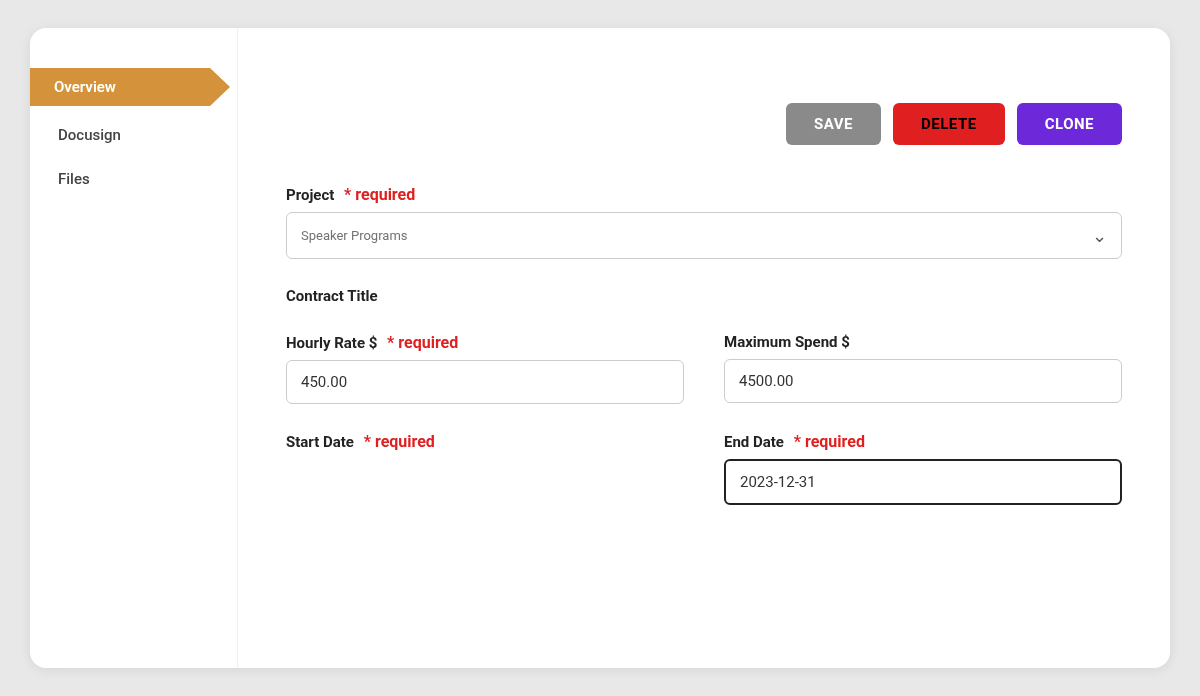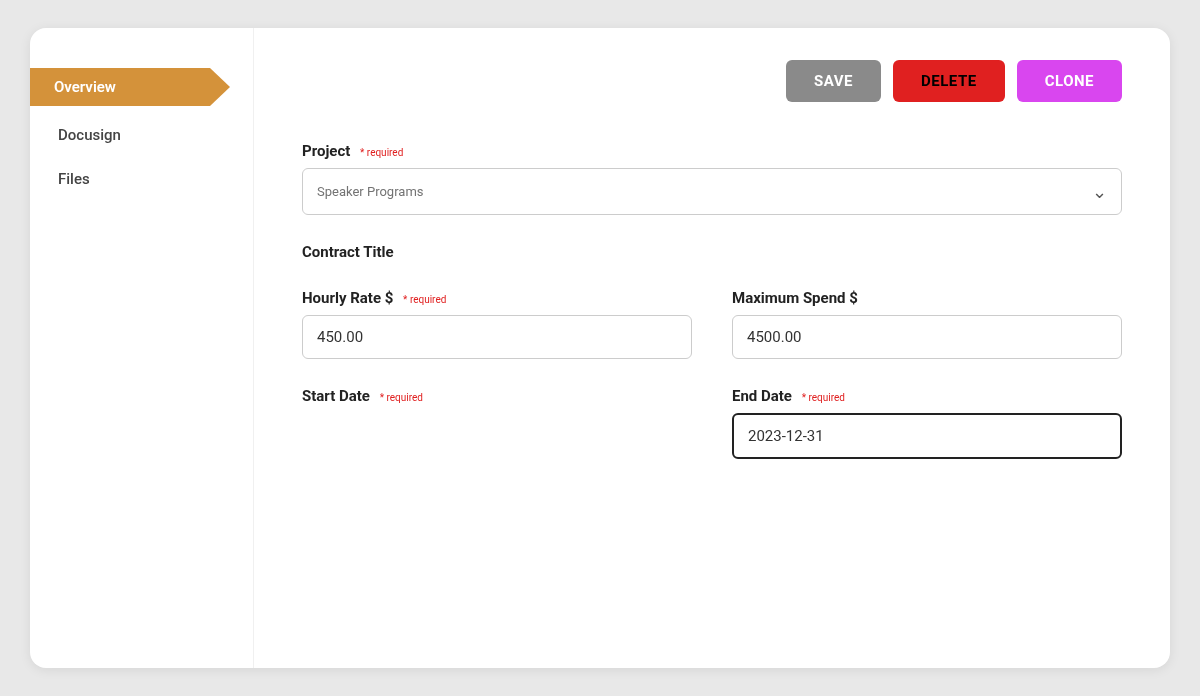--- a/index.html
+++ b/index.html
@@ -24,21 +24,21 @@
       width: 1140px;
       min-height: 640px;
       display: flex;
       box-shadow: 0 2px 12px rgba(0,0,0,0.08);
       overflow: hidden;
       position: relative;
     }
 
     
     .sidebar {
-      width: 224px;
+      width: 208px;
       flex-shrink: 0;
       padding: 40px 0 36px 0;
       border-right: 1px solid #f0f0f0;
     }
 
     .sidebar-item {
       display: flex;
       align-items: center;
       padding: 10px 24px;
       cursor: pointer;
@@ -78,20 +78,21 @@
     }
 
     .sidebar-item:not(.active) {
       padding-left: 28px;
     }
 
     
     .main-content {
       flex: 1;
       padding: 32px 48px 48px 48px;
+      margin-top: 43px;
     }
 
     
     .toolbar {
       display: flex;
       justify-content: flex-end;
       gap: 12px;
       margin-bottom: 40px;
     }
 
@@ -109,21 +110,21 @@
       background: #8a8a8a;
       color: #fff;
     }
 
     .btn-delete {
       background: #e02020;
       color: #000000;
     }
 
     .btn-clone {
-      background: #d946ef;
+      background: #6d28d9;
       color: #fff;
     }
 
     
     .form-section {
       display: flex;
       flex-direction: column;
       gap: 28px;
     }
 
@@ -143,22 +144,22 @@
     }
 
     label {
       font-size: 15px;
       font-weight: 700;
       color: #222;
     }
 
     label .required-text {
       color: #e02020;
-      font-weight: 400;
-      font-size: 10px;
+      font-weight: 700;
+      font-size: 16px;
       margin-left: 6px;
     }
 
     input[type="text"],
     input[type="date"],
     .select-wrapper {
       border: 1px solid #ccc;
       border-radius: 6px;
       padding: 12px 14px;
       font-size: 15px;

